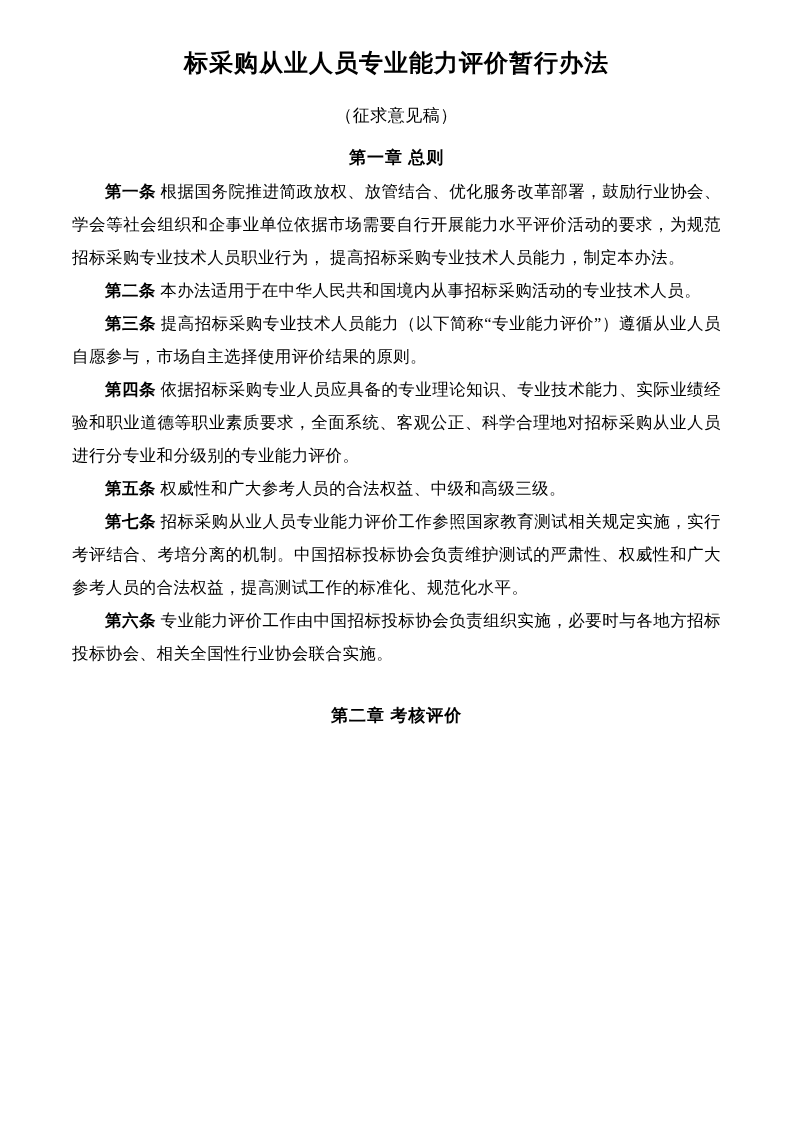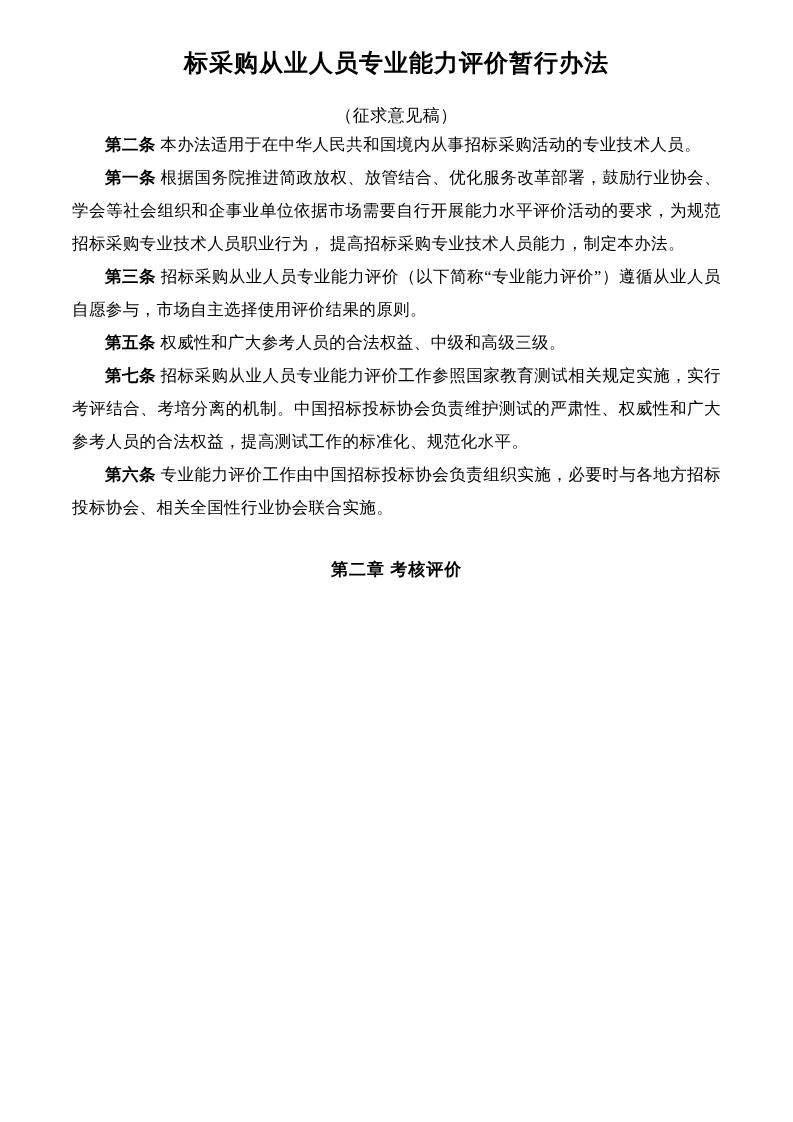--- a/index.html
+++ b/index.html
@@ -62,33 +62,37 @@
 </style>
 </head>
 <body>
 
 <div class="page">
 
   <h1 class="doc-title">标采购从业人员专业能力评价暂行办法</h1>
 
   <div class="doc-subtitle">（征求意见稿）</div>
 
+  <h2 class="chapter-heading">第一章  总则</h2>
+
+  <p class="para">
+    <span class="lead">第一条</span><span> 根据国务院推进简政放权、放管结合、优化服务改革部署，鼓励行业协会、学会等社会组织和企事业单位依据市场需要自行开展能力水平评价活动的要求，为规范招标采购专业技术人员职业行为， 提高招标采购专业技术人员能力，制定本办法。</span>
+  </p>
 
   <p class="para">
     <span class="lead">第二条</span><span> 本办法适用于在中华人民共和国境内从事招标采购活动的专业技术人员。</span>
   </p>
 
   <p class="para">
-    <span class="lead">第一条</span><span> 根据国务院推进简政放权、放管结合、优化服务改革部署，鼓励行业协会、学会等社会组织和企事业单位依据市场需要自行开展能力水平评价活动的要求，为规范招标采购专业技术人员职业行为， 提高招标采购专业技术人员能力，制定本办法。</span>
+    <span class="lead">第三条</span><span> 提高招标采购专业技术人员能力（以下简称“专业能力评价”）遵循从业人员自愿参与，市场自主选择使用评价结果的原则。</span>
   </p>
 
   <p class="para">
-    <span class="lead">第三条</span><span> 招标采购从业人员专业能力评价（以下简称“专业能力评价”）遵循从业人员自愿参与，市场自主选择使用评价结果的原则。</span>
+    <span class="lead">第四条</span><span> 依据招标采购专业人员应具备的专业理论知识、专业技术能力、实际业绩经验和职业道德等职业素质要求，全面系统、客观公正、科学合理地对招标采购从业人员进行分专业和分级别的专业能力评价。</span>
   </p>
-
 
   <p class="para">
     <span class="lead">第五条</span><span> 权威性和广大参考人员的合法权益、中级和高级三级。</span>
   </p>
 
   <p class="para">
     <span class="lead">第七条</span><span> 招标采购从业人员专业能力评价工作参照国家教育测试相关规定实施，实行考评结合、考培分离的机制。中国招标投标协会负责维护测试的严肃性、权威性和广大参考人员的合法权益，提高测试工作的标准化、规范化水平。</span>
   </p>
 
   <p class="para">

